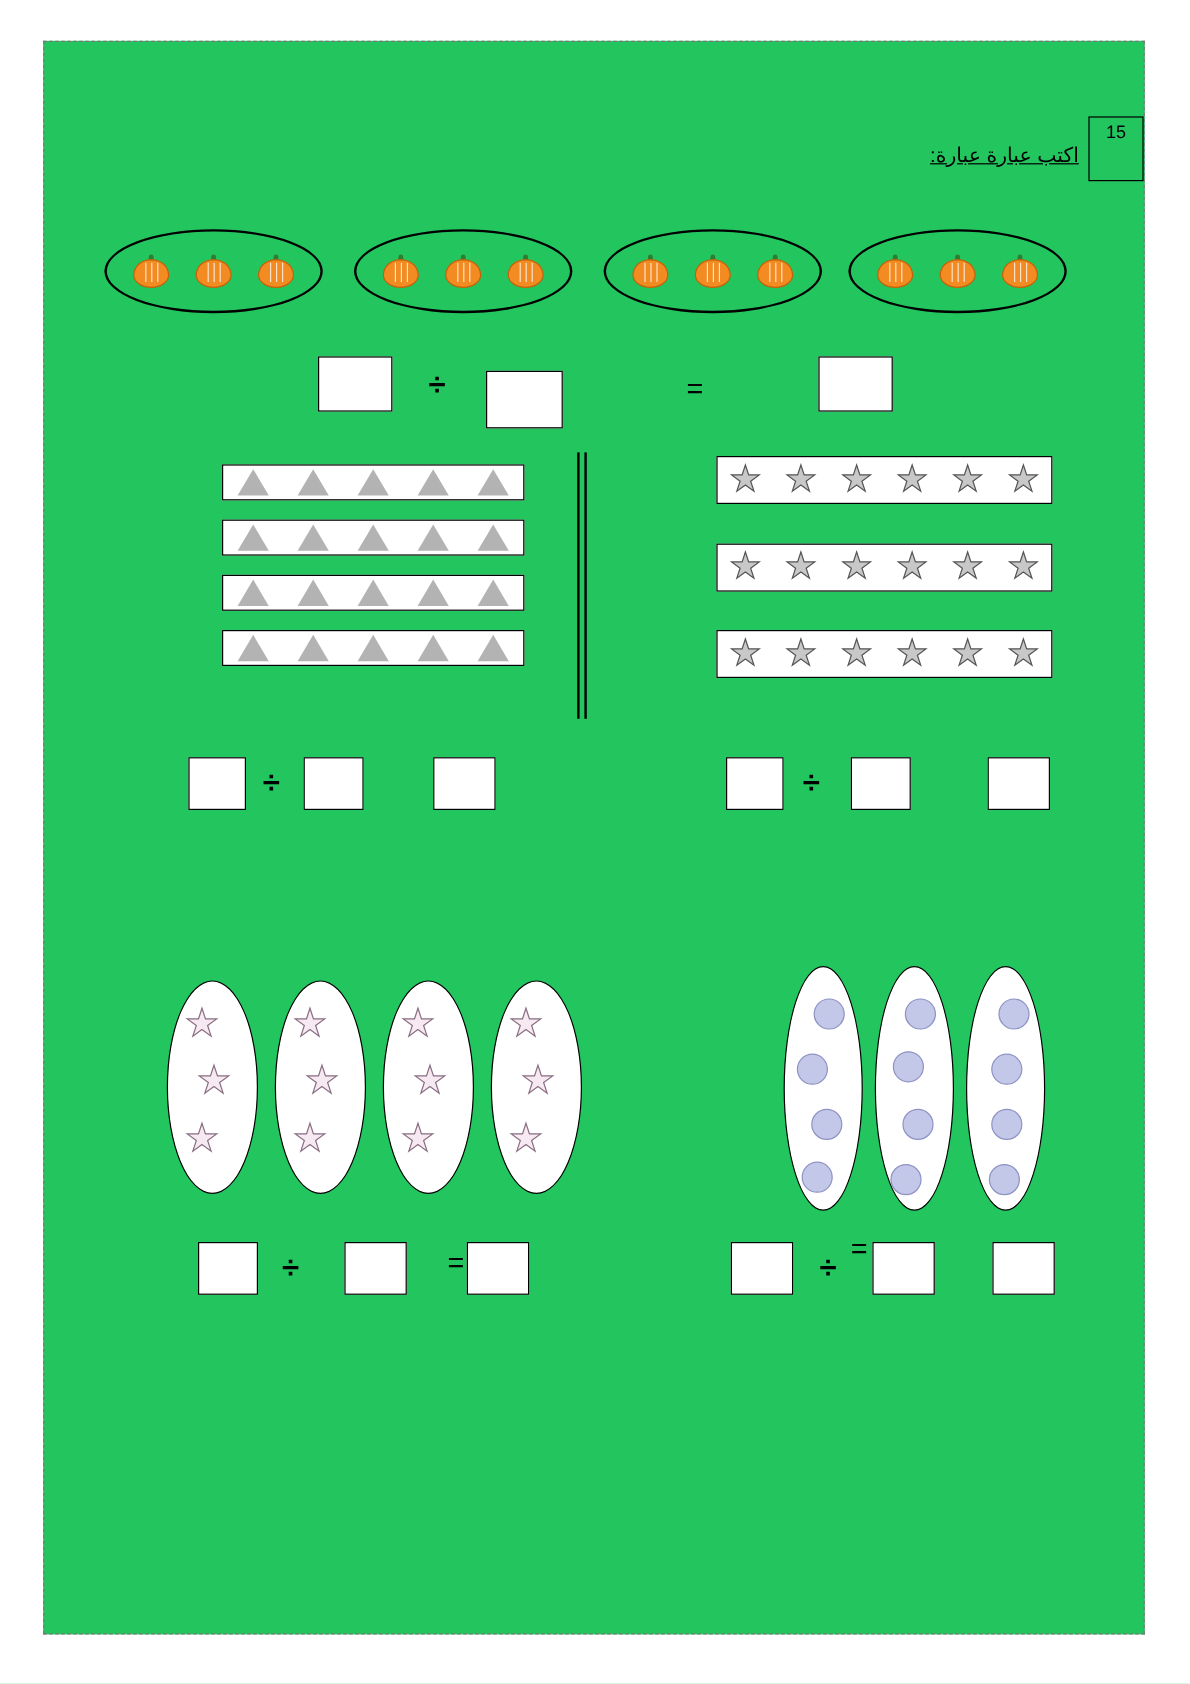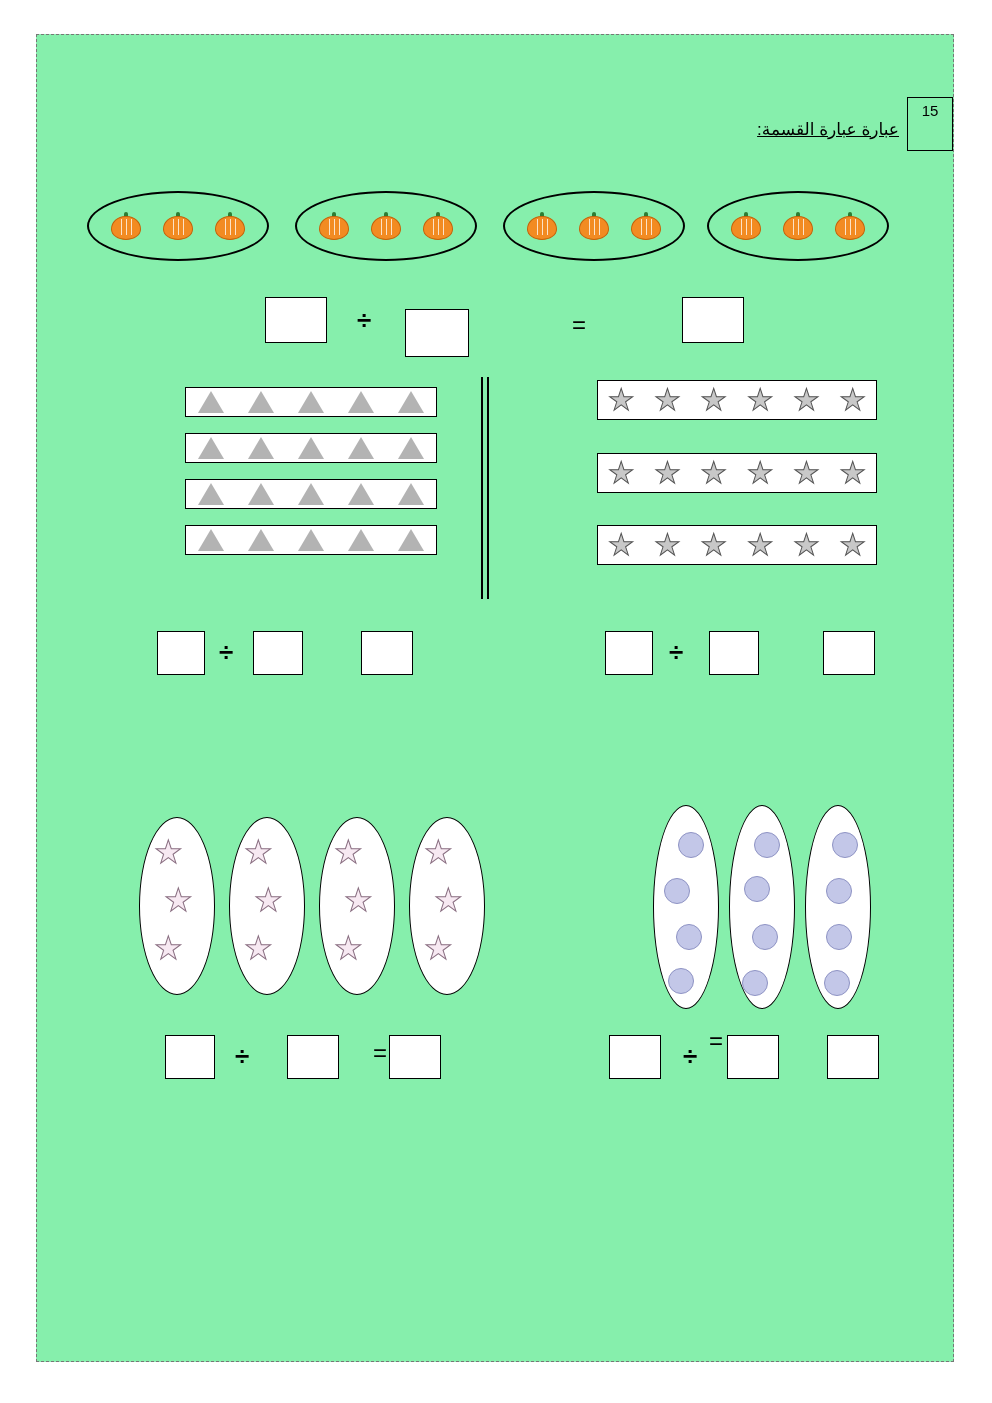--- a/index.html
+++ b/index.html
@@ -15,21 +15,21 @@
     overflow: hidden;
   }
   .page {
     position: absolute;
     left: 36px;
     top: 34px;
     width: 918px;
     height: 1328px;
     border: 1px dashed #777;
     box-sizing: border-box;
-    background: #86efac;
+    background: #22c55e;
     text-align: center;
   }
   
   .header-row {
     position: absolute;
     right: 0px;
     top: 62px;
     display: flex;
     align-items: flex-start;
     direction: rtl;
@@ -185,21 +185,21 @@
     box-sizing: border-box;
   }
 </style>
 </head>
 <body>
 
 <div class="page">
 
   <div class="header-row">
     <div class="page-number-box">15</div>
-    <div class="instruction">عبارة عبارة القسمة:</div>
+    <div class="instruction">اكتب عبارة عبارة:</div>
   </div>
 
   <div class="pumpkin-row">
 
     <div class="ellipse-group" style="left:50px; top:10px;">
       <div class="pumpkin">
           <div class="stem"></div>
           <div class="body"></div>
           <div class="rib" style="left:10px"></div>
           <div class="rib" style="left:15px"></div>

